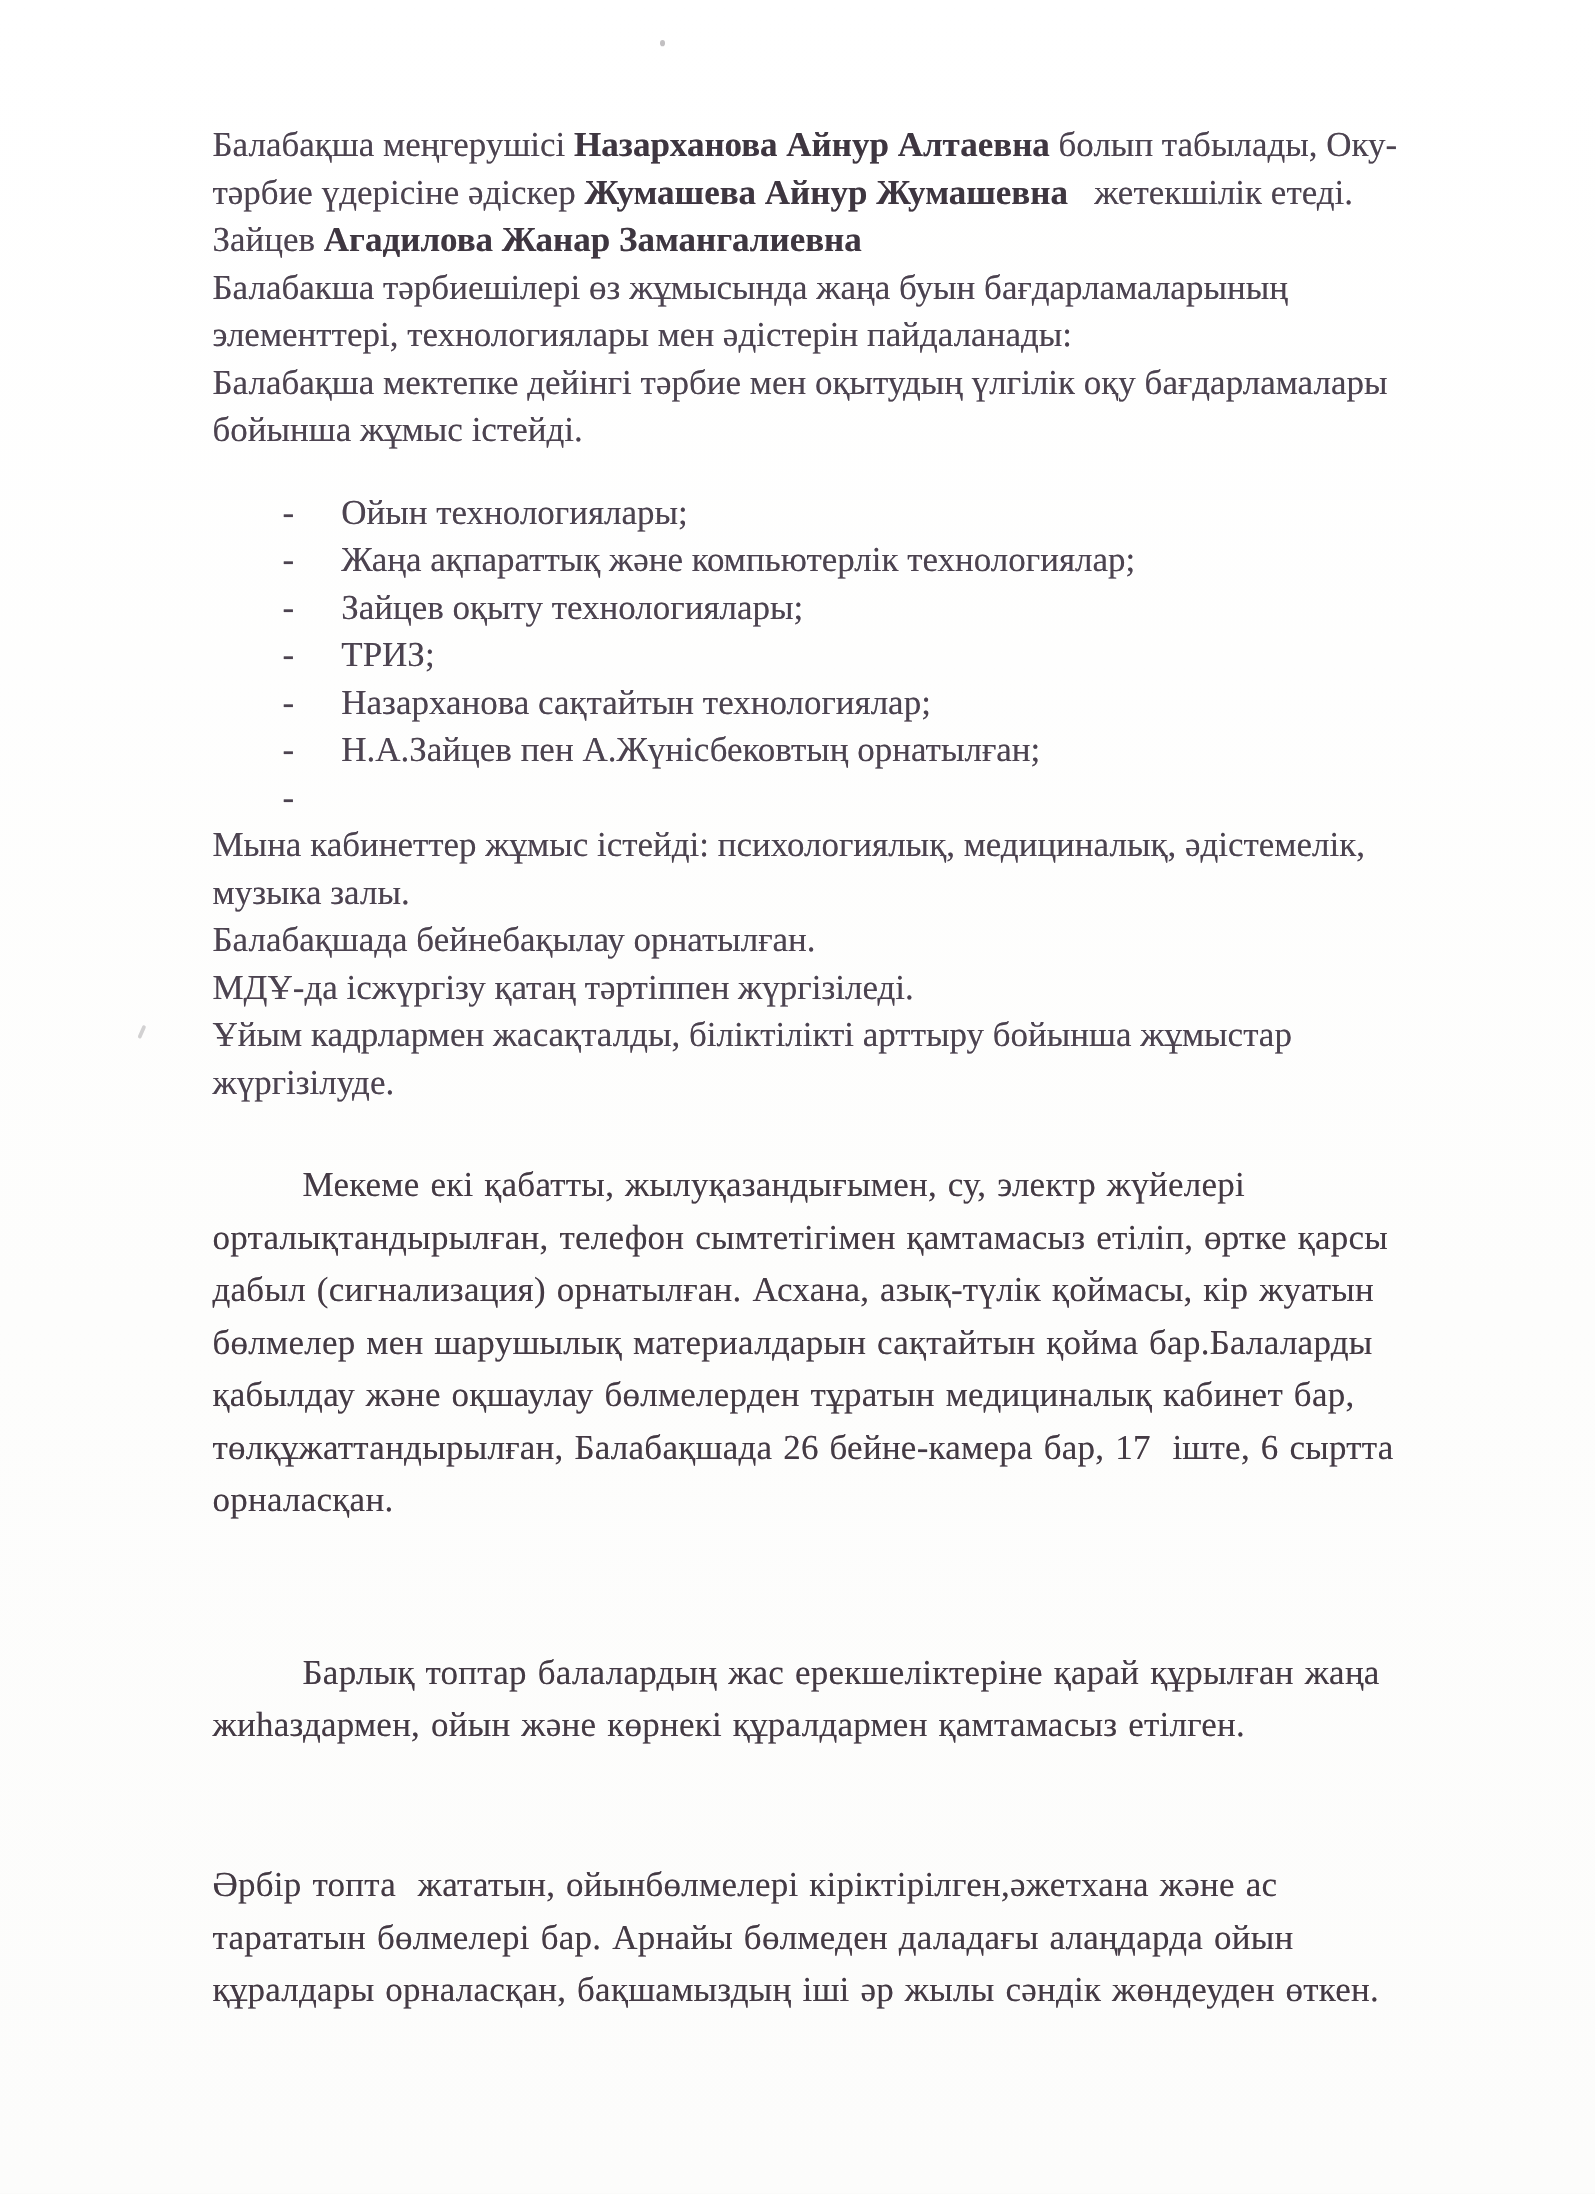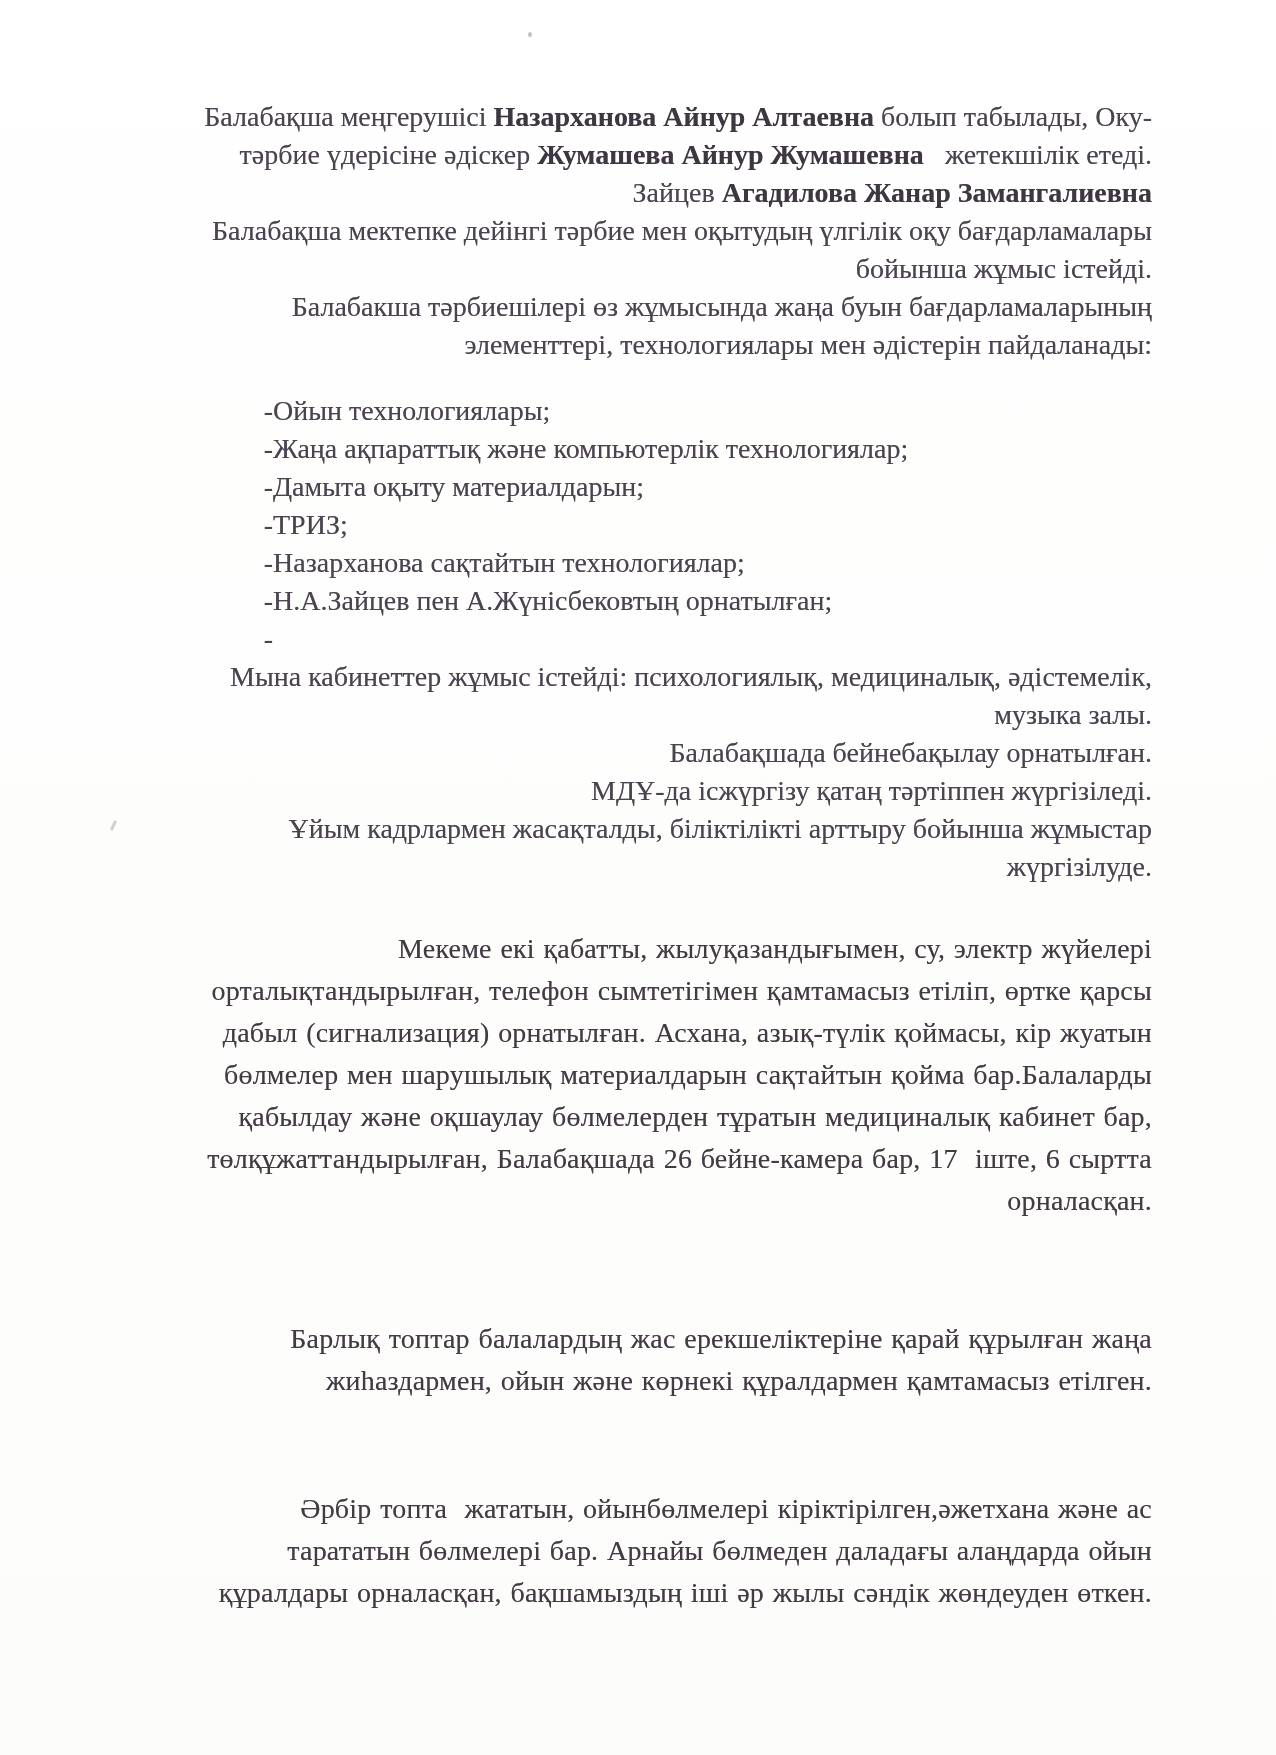--- a/index.html
+++ b/index.html
@@ -15,21 +15,20 @@
     overflow:hidden;
   }
   .content{
     position:absolute;
     left:170px;top:98px;
     width:982px;
     color:#4c4350;
     font-size:28px;
     line-height:38px;
     text-shadow:0 0 0.5px rgba(76,67,80,0.55);
-    text-align:right;
   }
   p{margin:0;padding:0;}
   b,.bold{font-weight:bold;color:#3e3640;}
   .tech-list{
     list-style:none;
     margin:28px 0 0 0;
     padding:0;
   }
   .tech-list li{
     display:flex;
@@ -73,36 +72,36 @@
 
   <div class="speck-top"></div>
   <div class="speck-left"></div>
 
   <div class="content">
 
     <p><span>Балабақша меңгерушісі </span><b>Назарханова Айнур Алтаевна</b><span> болып табылады, Оку-тәрбие үдерісіне әдіскер </span><b>Жумашева Айнур Жумашевна</b><span>&nbsp;&nbsp; жетекшілік етеді.</span></p>
 
     <p><span>Зайцев </span><b>Агадилова Жанар Замангалиевна</b></p>
 
+    <p>Балабакша тәрбиешілері өз жұмысында жаңа буын бағдарламаларының элементтері, технологиялары мен әдістерін пайдаланады:</p>
+
     <p>Балабақша мектепке дейінгі тәрбие мен оқытудың үлгілік оқу бағдарламалары бойынша жұмыс істейді.</p>
-
-    <p>Балабакша тәрбиешілері өз жұмысында жаңа буын бағдарламаларының элементтері, технологиялары мен әдістерін пайдаланады:</p>
 
     <ul class="tech-list">
       <li>
           <span class="dash">-</span>
           <span>Ойын технологиялары;</span>
         </li>
       <li>
           <span class="dash">-</span>
           <span>Жаңа ақпараттық және компьютерлік технологиялар;</span>
         </li>
       <li>
           <span class="dash">-</span>
-          <span>Дамыта оқыту материалдарын;</span>
+          <span>Зайцев оқыту технологиялары;</span>
         </li>
       <li>
           <span class="dash">-</span>
           <span>ТРИЗ;</span>
         </li>
       <li>
           <span class="dash">-</span>
           <span>Назарханова сақтайтын технологиялар;</span>
         </li>
       <li>

